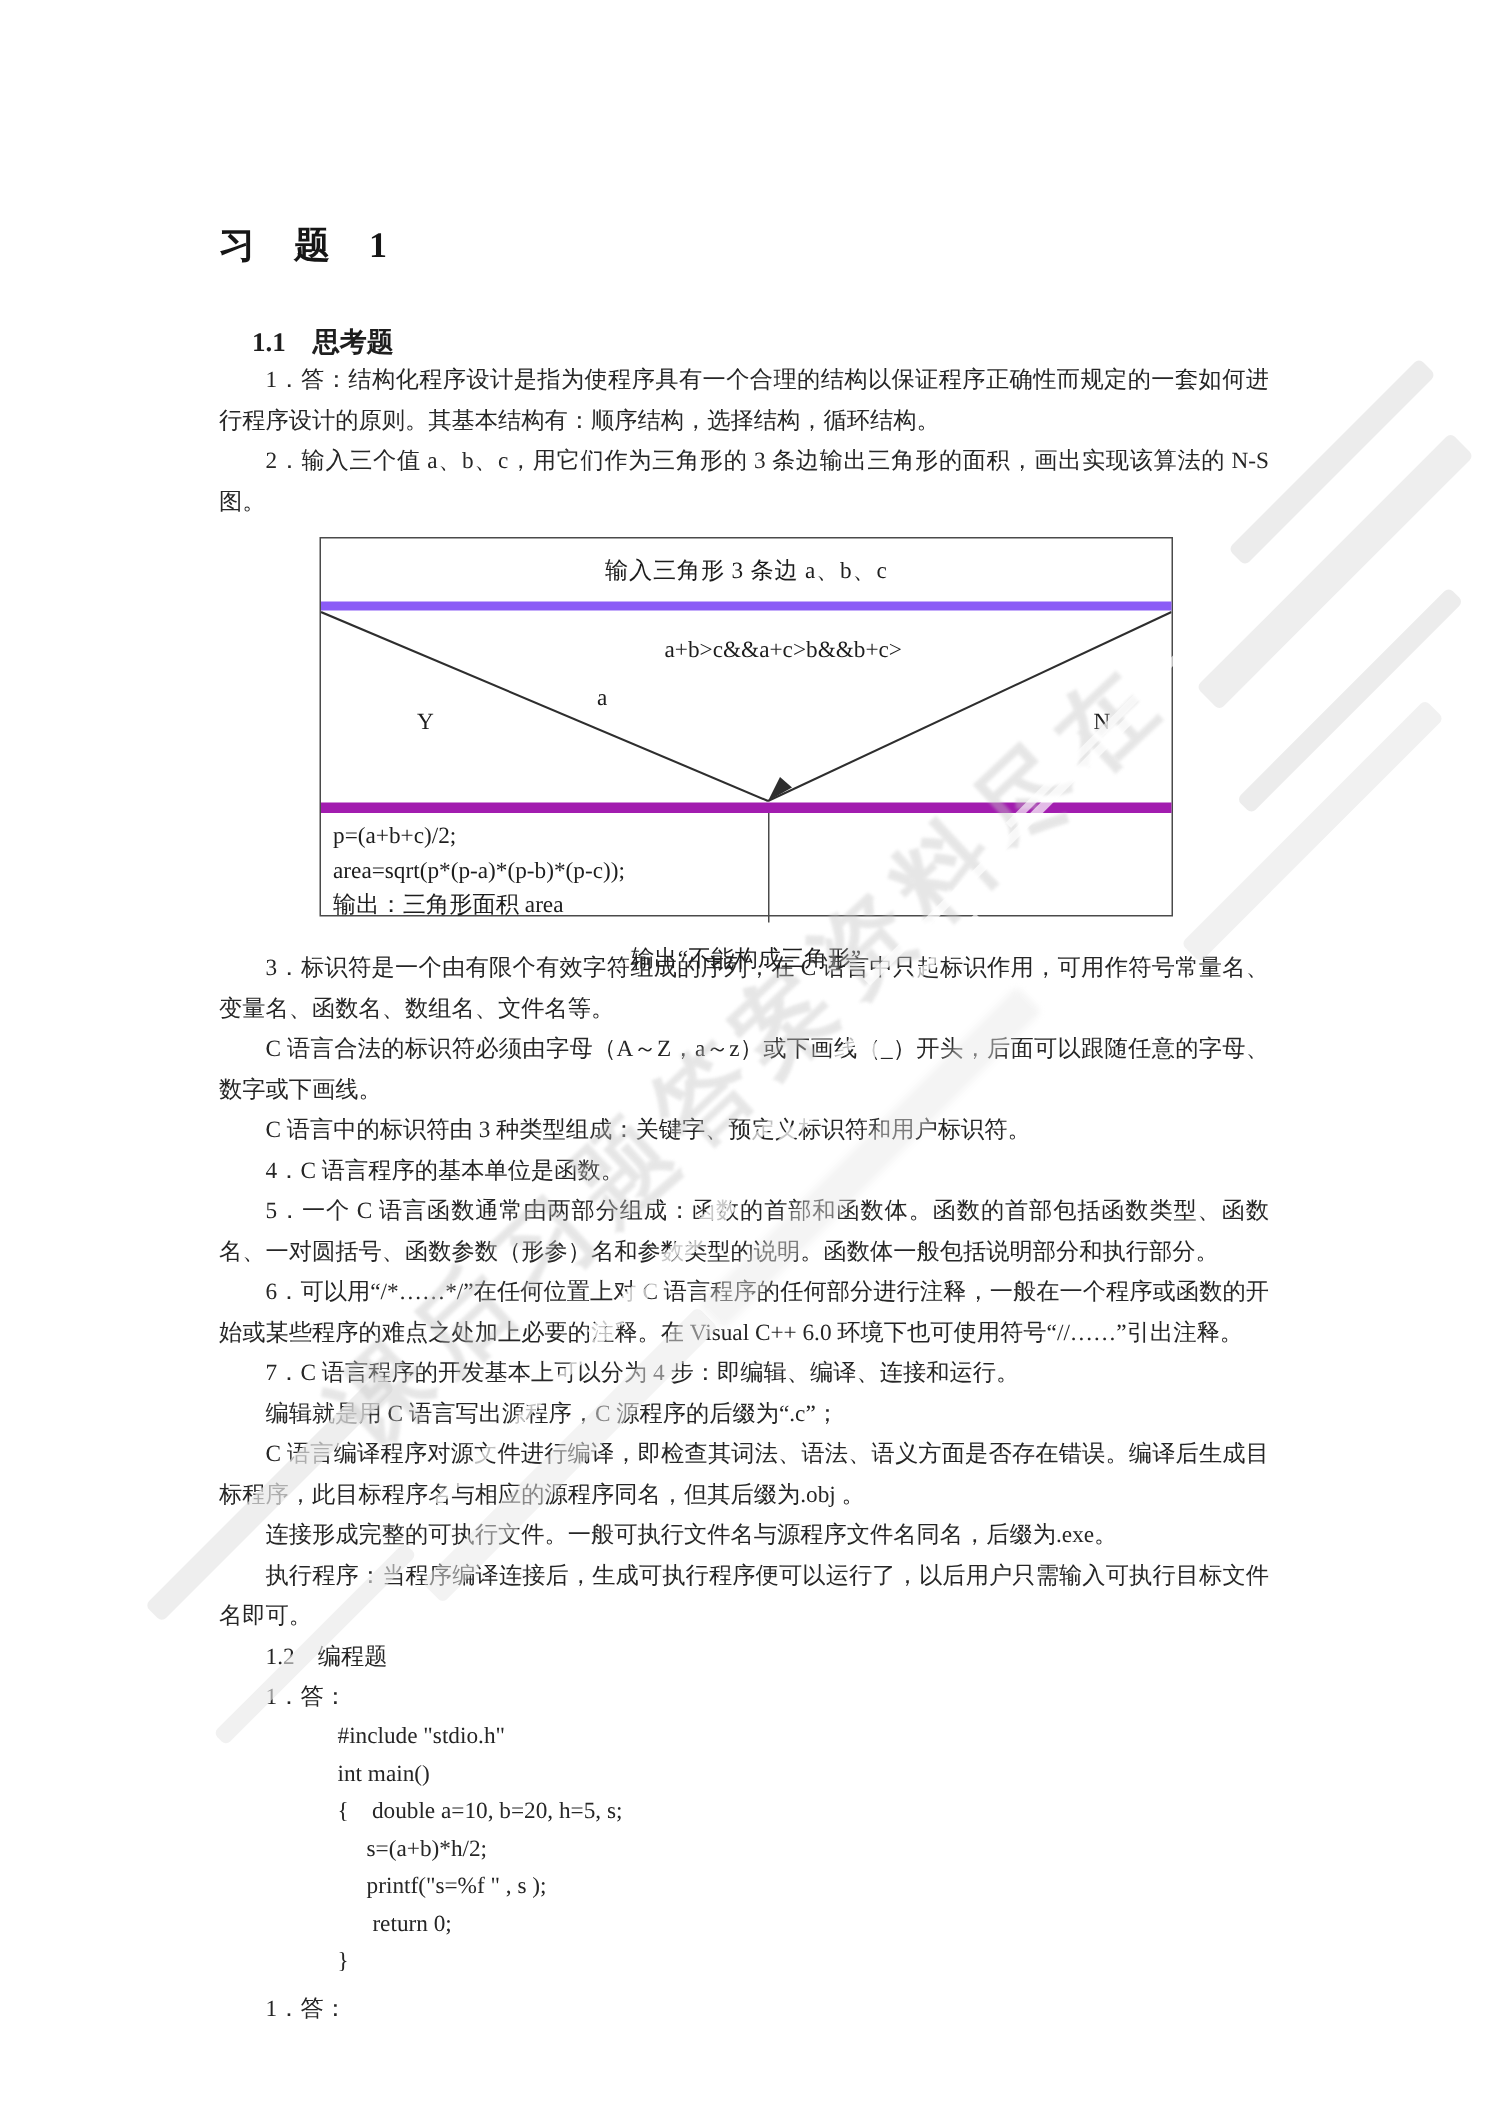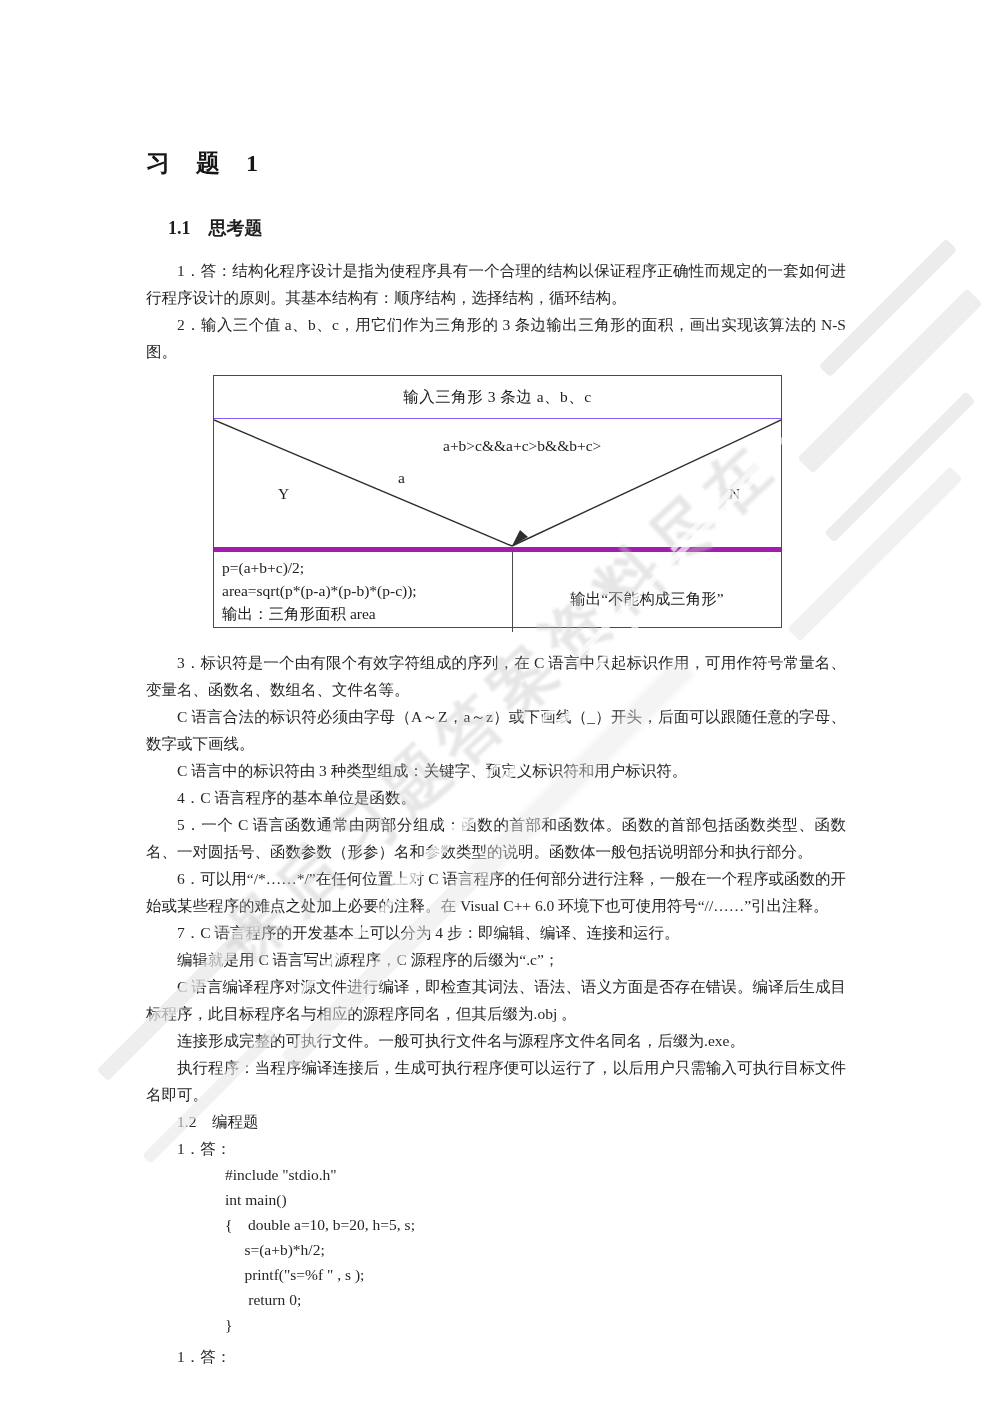--- a/index.html
+++ b/index.html
@@ -13,46 +13,46 @@
   .content{
     position:absolute;left:146px;top:0;width:700px;z-index:2;
   }
   .doc-title{
     margin:147px 0 0 0;text-align:left;
     font-size:24px;font-weight:bold;letter-spacing:1px;color:#161616;
   }
   .section-heading{
     margin:37px 0 0 22px;font-size:18px;font-weight:600;color:#1e1e1e;
   }
-  .para-block{margin-top:17px;}
+  .para-block{}
   .para-block p, .para-block .para{
     margin:0;font-size:15.5px;line-height:27px;text-align:justify;
     text-indent:2em;color:#262626;
   }
   
   .ns-diagram{
     position:relative;margin:10px 0 21px 67px;
     width:567px;height:251px;border:1px solid #4a4a4a;
     background:transparent;font-size:15.5px;color:#1d1d1d;
   }
   .ns-header{
-    height:42px;border-bottom:1px solid #8b5cf6;
+    height:42px;border-bottom:6px solid #8b5cf6;
     display:flex;align-items:center;justify-content:center;
     letter-spacing:.5px;
   }
   .ns-condition{position:relative;height:128px;}
   .ns-lines{position:absolute;left:0;top:0;width:567px;height:128px;display:block;}
   .ns-lines line{stroke:#2e2e2e;stroke-width:1.4;}
   .ns-lines polygon{fill:#2e2e2e;}
   .cond-text{position:absolute;left:229px;top:18px;white-space:nowrap;}
   .cond-a{position:absolute;left:184px;top:50px;}
   .label-y{position:absolute;left:64px;top:66px;}
   .label-n{position:absolute;left:515px;top:66px;}
   .ns-bottom{
-    display:flex;height:80px;border-top:5px solid #a21caf;
+    display:flex;height:80px;border-top:7px solid #a21caf;flex-direction:column;
   }
   .ns-cell-yes{
     width:290px;border-right:1px solid #4a4a4a;
     padding:4px 0 0 8px;box-sizing:content-box;
   }
   .ns-code-line{line-height:23px;white-space:nowrap;}
   .ns-cell-no{
     flex:1;display:flex;align-items:center;justify-content:center;
     padding-top:14px;box-sizing:border-box;text-align:center;
   }

